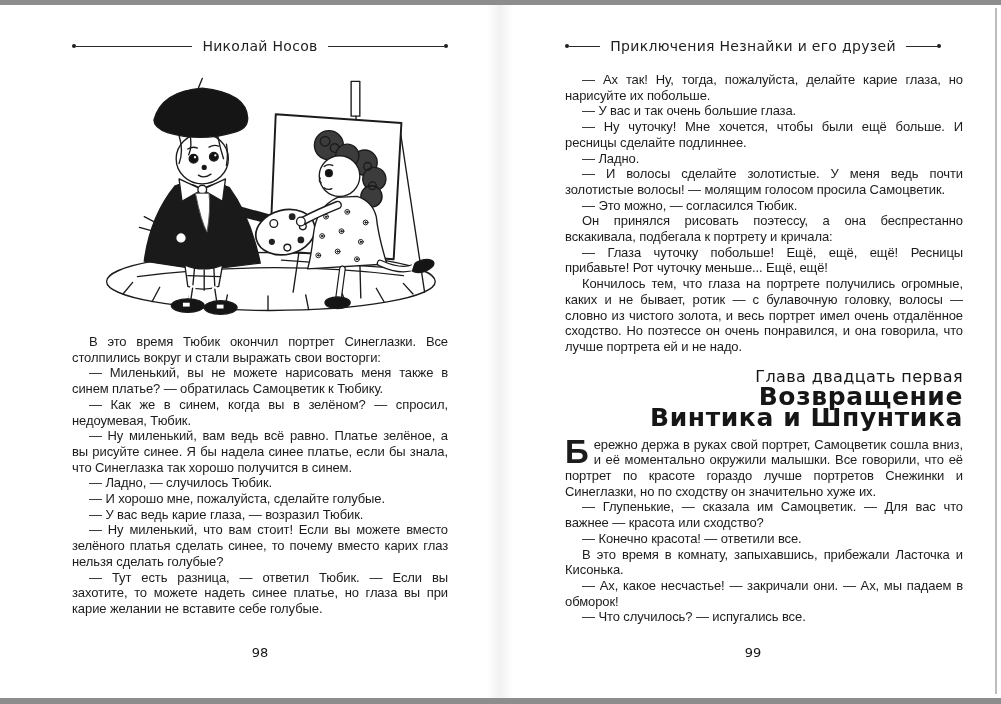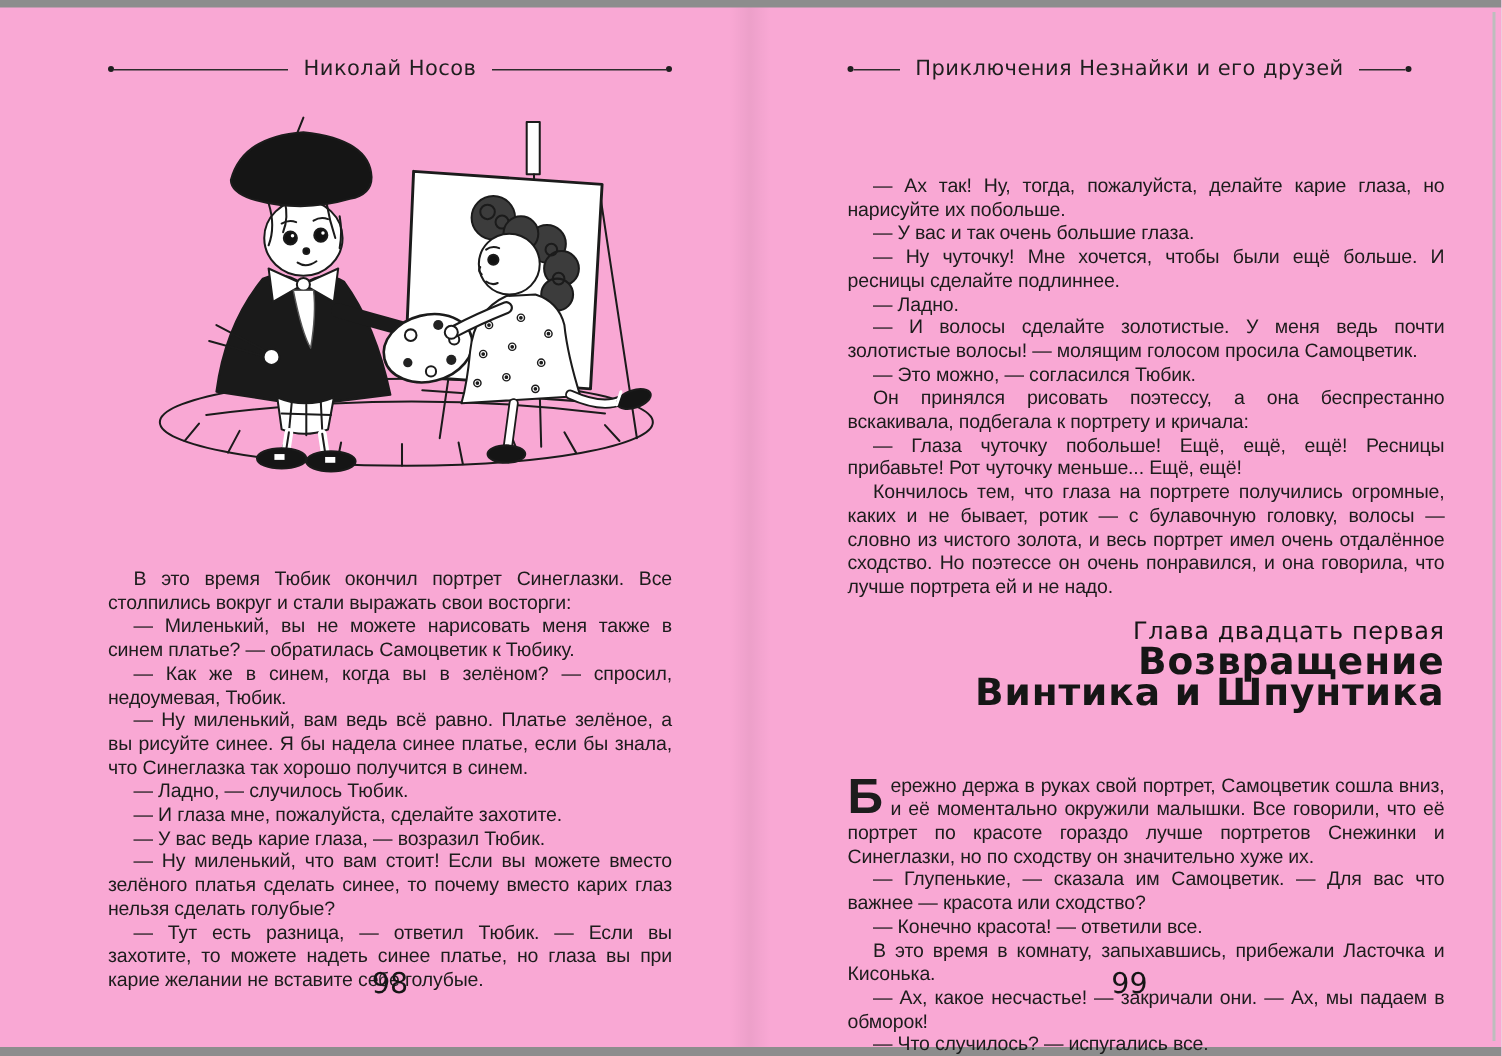--- a/index.html
+++ b/index.html
@@ -1,18 +1,18 @@
 <!DOCTYPE html>
 <html lang="ru"><head>
 <meta charset="utf-8">
 <style>
   html,body{margin:0;padding:0;background:#e8e8e8;}
   .spread{
     position:relative;width:1001px;height:704px;margin:0 auto;
-    background:#f9a8d4;overflow:hidden;
+    background:#ffffff;overflow:hidden;
     font-family:"Liberation Sans",sans-serif;color:#1c1c1c;
   }
   .edge-top{position:absolute;left:0;top:0;width:100%;height:5px;background:#8d8d8d;}
   .edge-bottom{position:absolute;left:0;bottom:0;width:100%;height:6px;background:#8d8d8d;}
   .edge-right{position:absolute;right:4px;top:8px;bottom:10px;width:2px;background:#bdbdbd;}
   .spine{position:absolute;left:486px;top:5px;bottom:6px;width:28px;
     background:linear-gradient(90deg,rgba(0,0,0,0) 0%,rgba(0,0,0,0.05) 50%,rgba(0,0,0,0) 100%);}
   .page{position:absolute;top:0;height:100%;}
   .page-left{left:72px;width:376px;}
   .page-right{left:565px;width:398px;}
@@ -22,35 +22,35 @@
     display:flex;align-items:center;
     font-family:"DejaVu Sans",sans-serif;font-size:14px;color:#1f1f1f;
   }
   .dot{width:4px;height:4px;border-radius:50%;background:#1f1f1f;flex:0 0 auto;}
   .rule{flex:1 1 auto;height:1px;background:#2b2b2b;}
   .head-title{padding:0 10px;white-space:nowrap;letter-spacing:.3px;flex:0 0 auto;}
 
   .illustration{position:absolute;top:66px;left:22px;width:348px;height:254px;margin:0;}
   .illustration svg{width:100%;height:100%;}
 
-  .body-text{font-size:13px;line-height:15.7px;letter-spacing:-0.1px;text-align:justify;margin-top:44px;}
+  .body-text{font-size:13px;line-height:15.7px;letter-spacing:-0.1px;text-align:justify;}
   .para{margin:0;text-indent:17px;text-align:justify;}
   .left-text{position:absolute;top:334px;left:0;right:0;}
   .right-flow{position:absolute;top:72px;left:0;right:0;}
 
   .chapter-heading{margin:13px 0 9px;text-align:right;font-family:"DejaVu Sans",sans-serif;color:#161616;}
   .chapter-kicker{font-size:16px;letter-spacing:.4px;line-height:18px;}
   .chapter-title-line{font-size:25px;font-weight:700;letter-spacing:.6px;line-height:21px;}
 
   .lead{text-indent:0;}
   .dropcap{float:left;font-weight:700;font-size:33px;line-height:27px;padding:1px 5px 0 0;}
 
   .page-number{
     position:absolute;top:645px;left:0;width:376px;text-align:center;
-    font-family:"DejaVu Sans",sans-serif;font-size:19px;color:#161616;
+    font-family:"DejaVu Sans",sans-serif;font-size:13px;color:#161616;
   }
   .ill-stroke{stroke:#1b1b1b;stroke-width:1.4;fill:none;stroke-linecap:round;stroke-linejoin:round;}
 </style>
 </head>
 <body>
 
 <div class="spread">
   <div class="edge-top"></div>
   <div class="edge-bottom"></div>
   <div class="edge-right"></div>
@@ -192,21 +192,21 @@
         </g>
       </svg>
     </figure>
 
     <div class="body-text left-text">
         <p class="para">В это время Тюбик окончил портрет Синеглазки. Все столпились вокруг и стали выражать свои восторги:</p>
         <p class="para">— Миленький, вы не можете нарисовать меня также в синем платье? — обратилась Самоцветик к Тюбику.</p>
         <p class="para">— Как же в синем, когда вы в зелёном? — спросил, недоумевая, Тюбик.</p>
         <p class="para">— Ну миленький, вам ведь всё равно. Платье зелёное, а вы рисуйте синее. Я бы надела синее платье, если бы знала, что Синеглазка так хорошо получится в синем.</p>
         <p class="para">— Ладно, — случилось Тюбик.</p>
-        <p class="para">— И глаза мне, пожалуйста, сделайте захотите.</p>
+        <p class="para">— И хорошо мне, пожалуйста, сделайте голубые.</p>
         <p class="para">— У вас ведь карие глаза, — возразил Тюбик.</p>
         <p class="para">— Ну миленький, что вам стоит! Если вы можете вместо зелёного платья сделать синее, то почему вместо карих глаз нельзя сделать голубые?</p>
         <p class="para">— Тут есть разница, — ответил Тюбик. — Если вы захотите, то можете надеть синее платье, но глаза вы при карие желании не вставите себе голубые.</p>
       </div>
 
     <div class="page-number">98</div>
   </section>
 
   <section class="page page-right">
     <header class="running-head">

